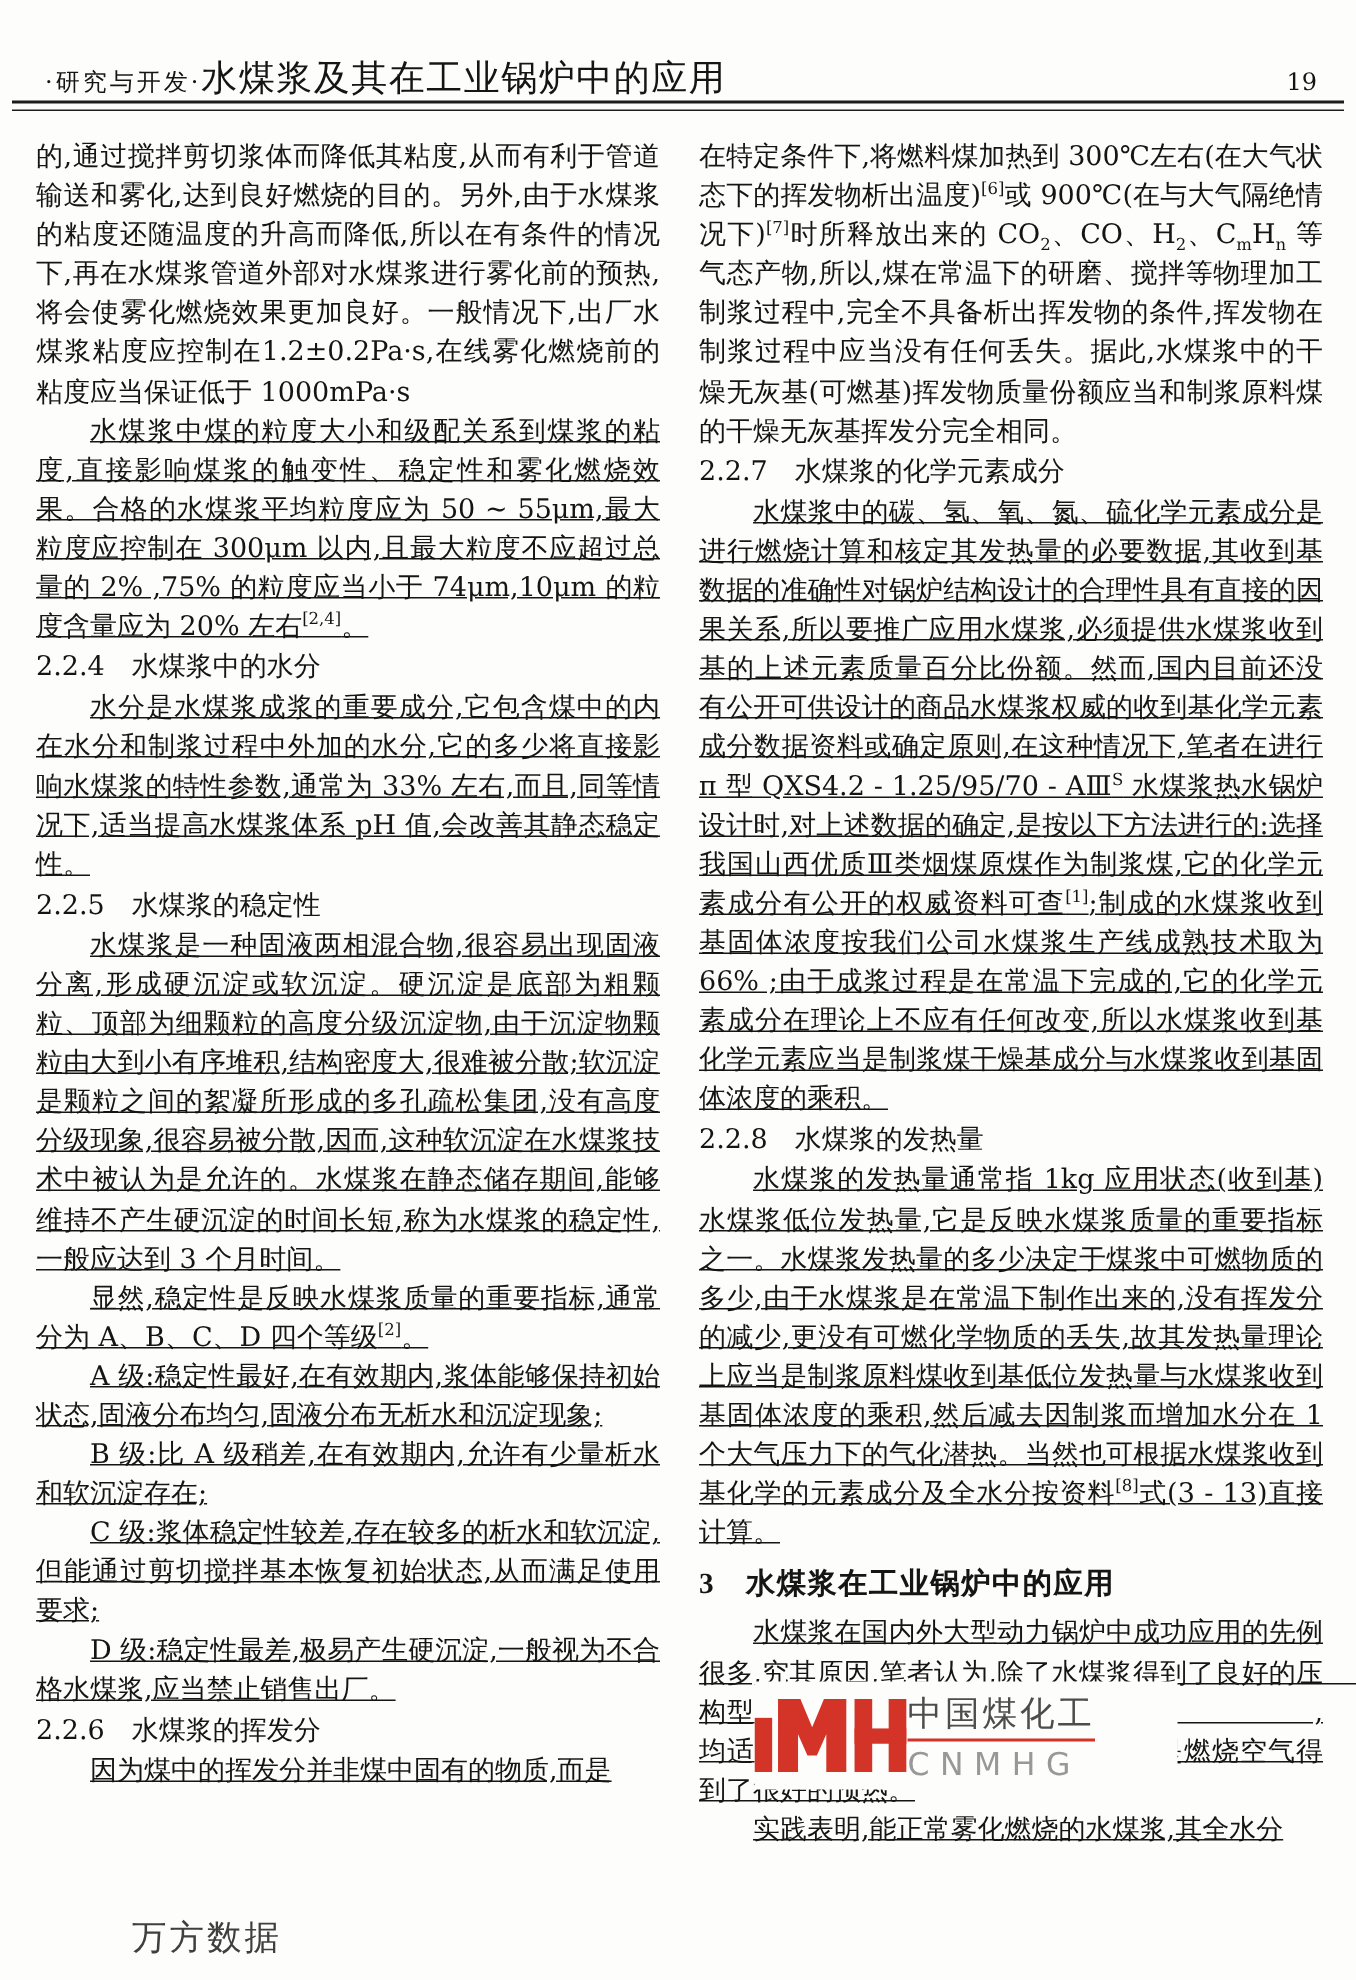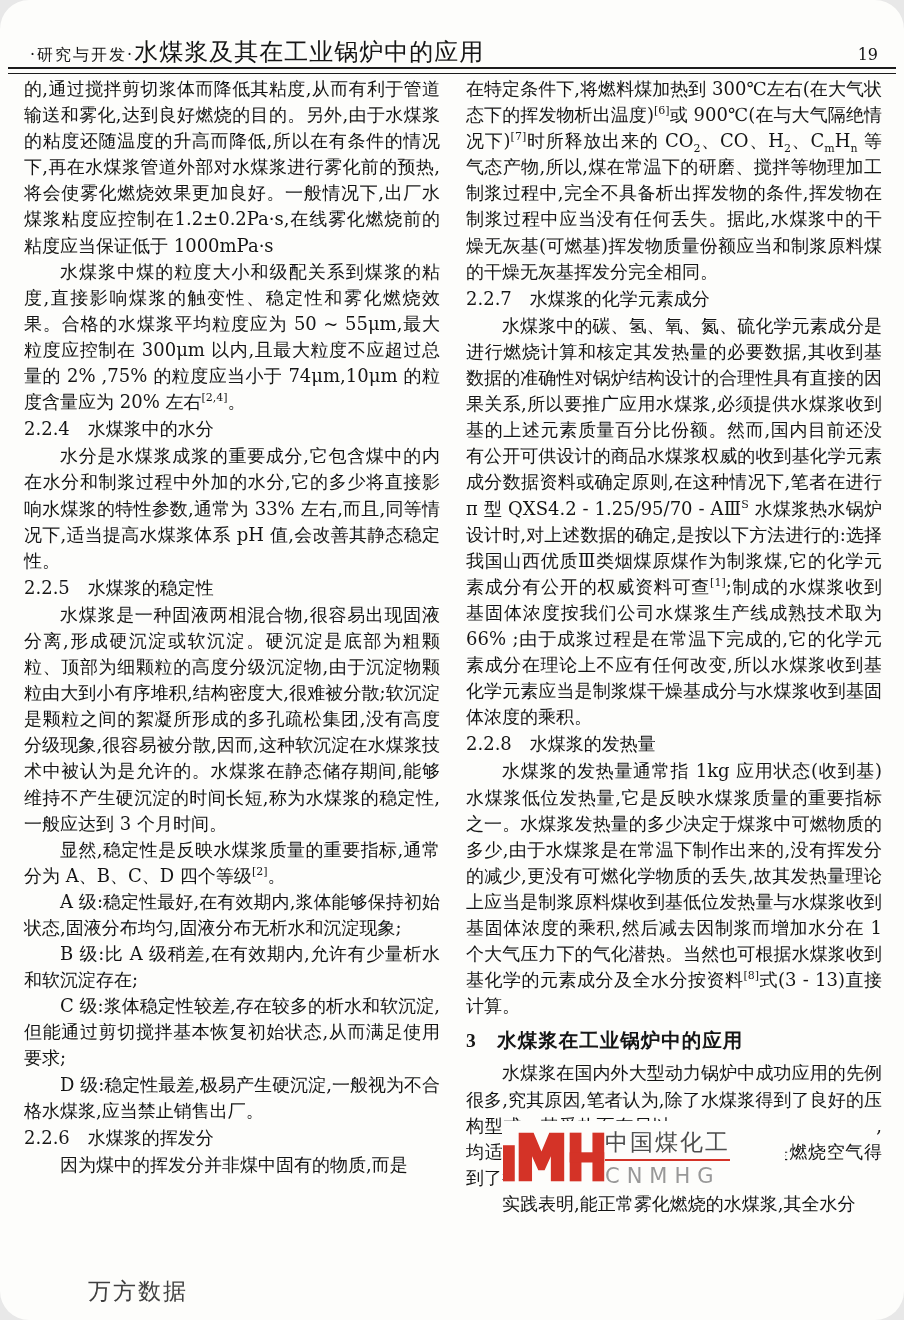--- a/index.html
+++ b/index.html
@@ -1,31 +1,30 @@
 <!DOCTYPE html>
 <html><head>
 <meta charset="utf-8">
 <style>
   html,body{margin:0;padding:0;background:#e8e8e8;}
   .page{
     position:relative;width:904px;height:1320px;margin:0 auto;
     background:#fdfdfb;color:#151515;overflow:hidden;
     font-family:"DejaVu Serif","Liberation Serif",serif;
-    border-radius:29px;
   }
   .header{position:absolute;top:36px;left:30px;right:26px;display:flex;align-items:baseline;}
   .h-left{font-size:16px;letter-spacing:2px;white-space:nowrap;}
   .h-title{flex:1;font-size:24px;letter-spacing:1px;}
   .h-page{font-size:16px;white-space:nowrap;}
   .rule{position:absolute;top:67px;left:8px;right:8px;height:4px;
         border-top:2.5px solid #1c1c1c;border-bottom:1.3px solid #1c1c1c;}
-  .columns{position:absolute;top:76px;left:24px;width:858px;display:flex;gap:26px;}
+  .columns{position:absolute;top:92px;left:24px;width:858px;display:flex;gap:26px;}
   .col{width:416px;font-size:18px;line-height:26.1px;text-align:justify;}
   .col p{margin:0;padding:0;}
-  .col p.p{text-indent:2em;}
+  .col p.p{text-indent:2em;text-decoration:underline;}
   .col p.cont{text-indent:0;}
   .col p.h{text-indent:0;margin:1px 0;}
   .col p.h1{
     font-family:Liberation Serif, serif;
     font-weight:bold;font-size:19.5px;margin:9px 0 6px 0;text-indent:0;letter-spacing:1px;
   }
   sup{font-size:11px;line-height:0;vertical-align:super;}
   sub{font-size:11px;line-height:0;vertical-align:sub;}
   .watermark{
     position:absolute;left:503px;top:1121px;width:282px;height:72px;

